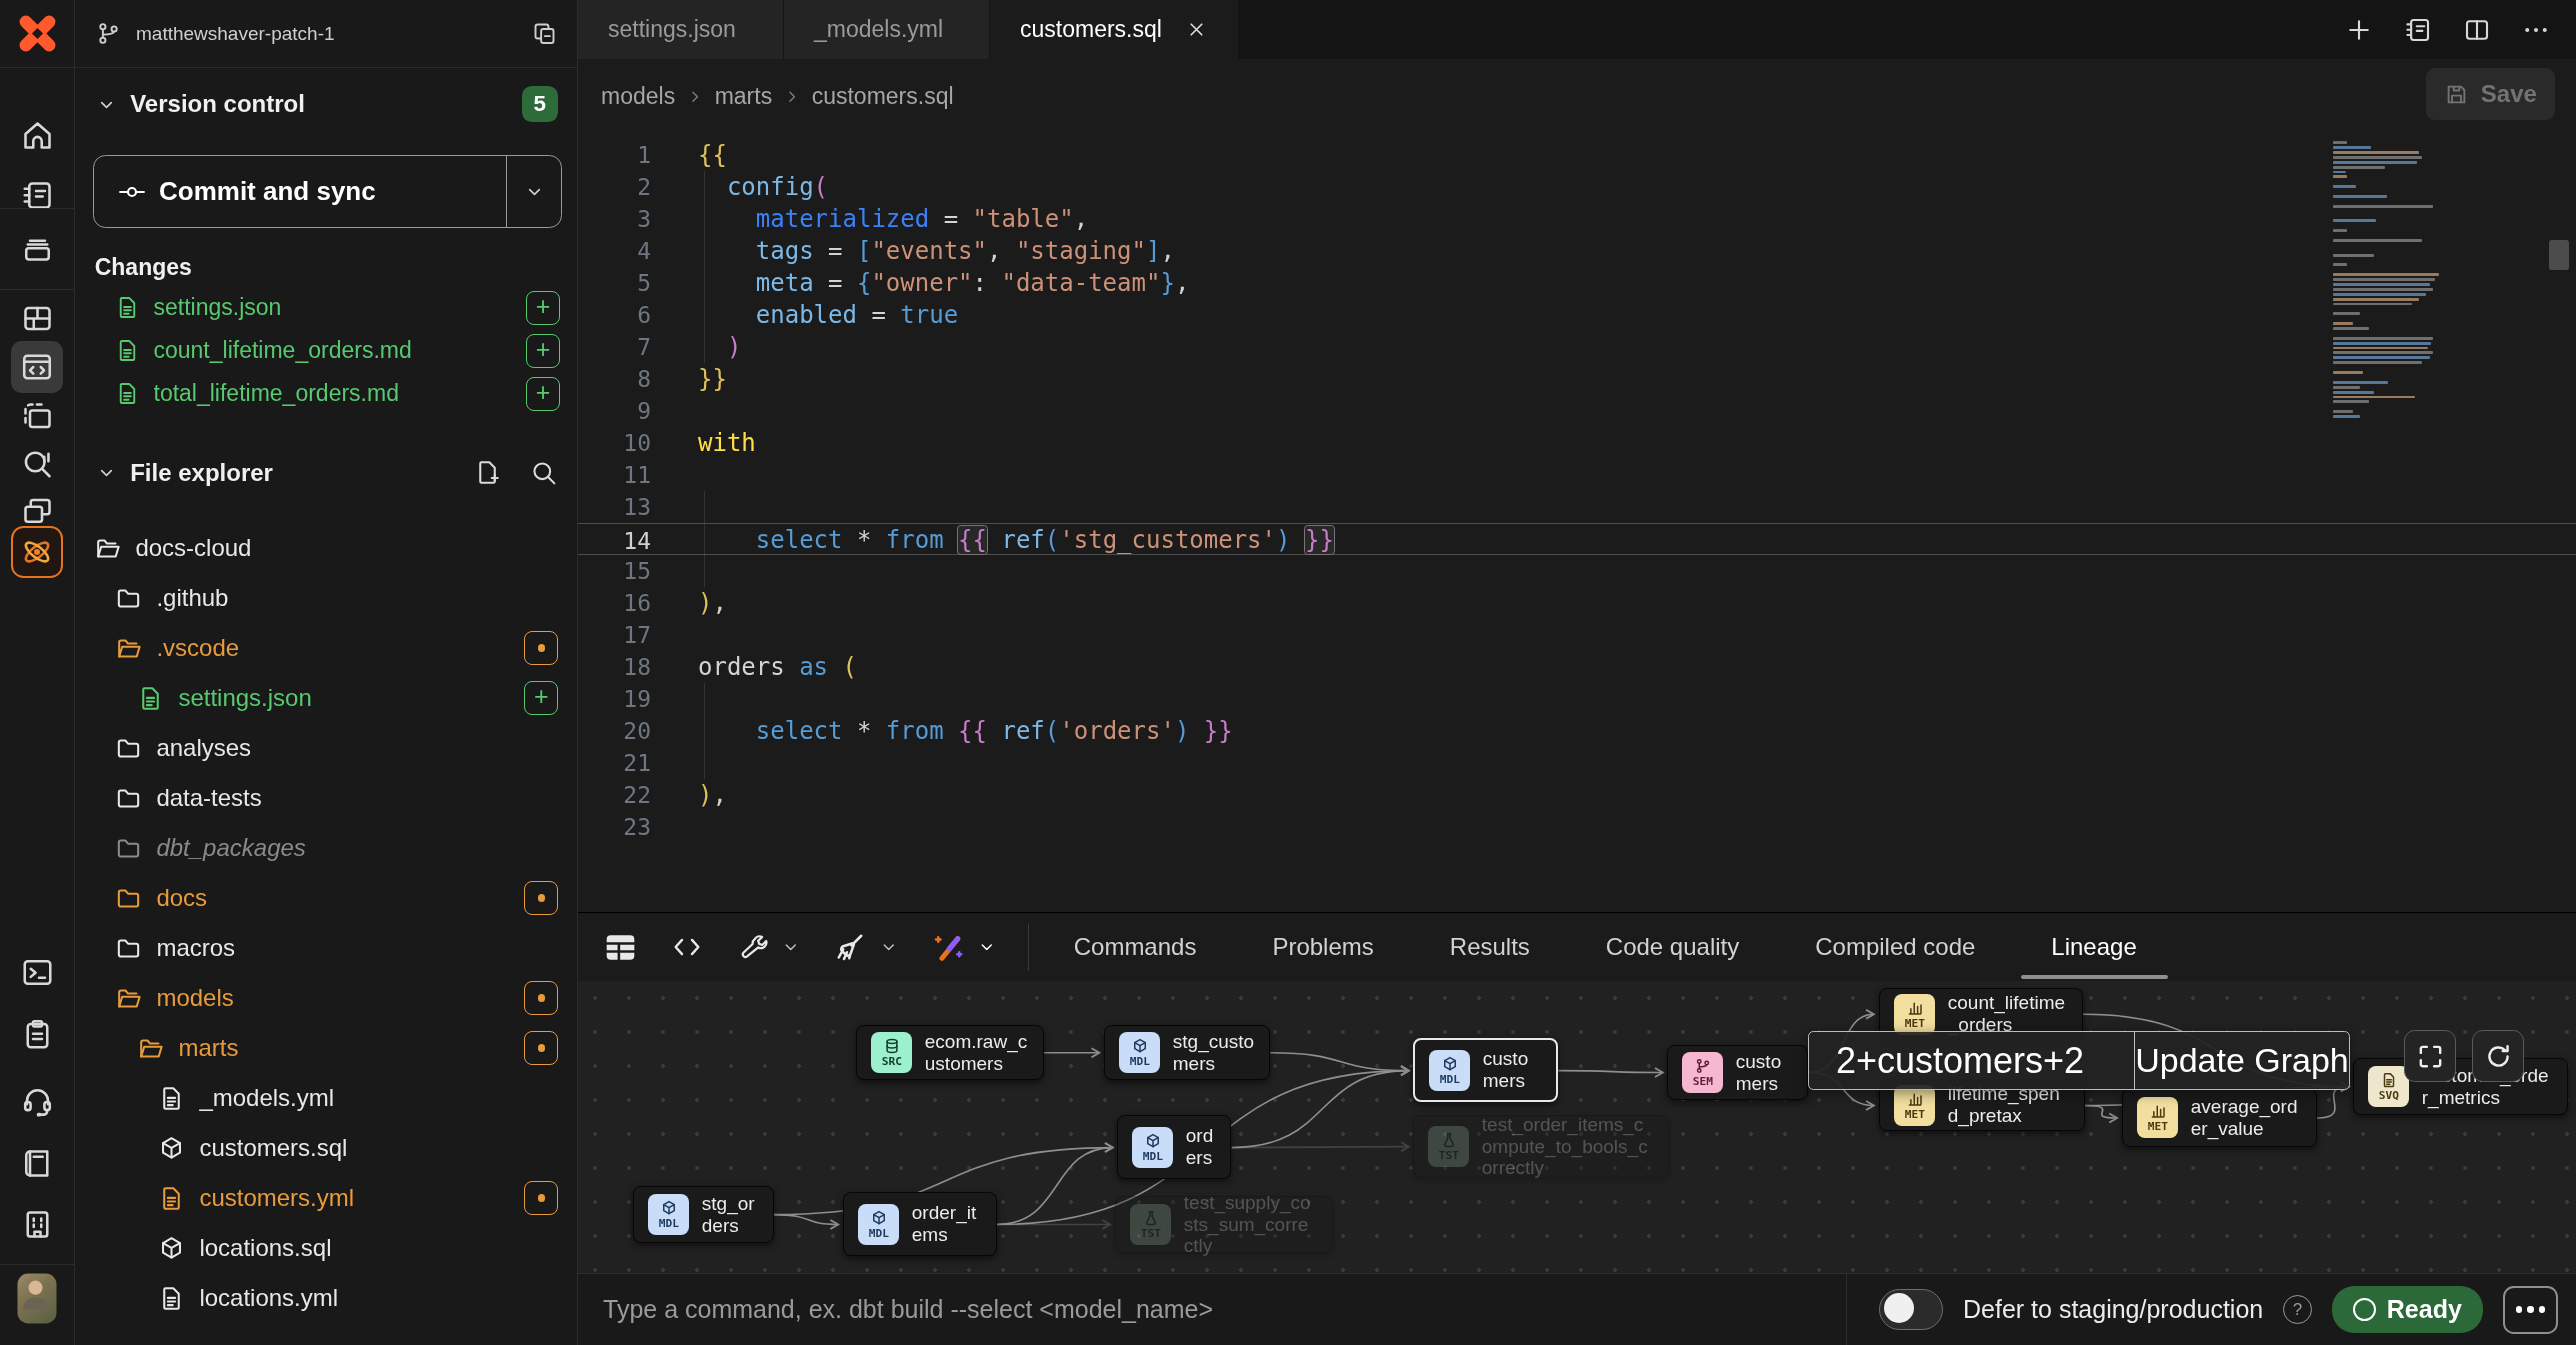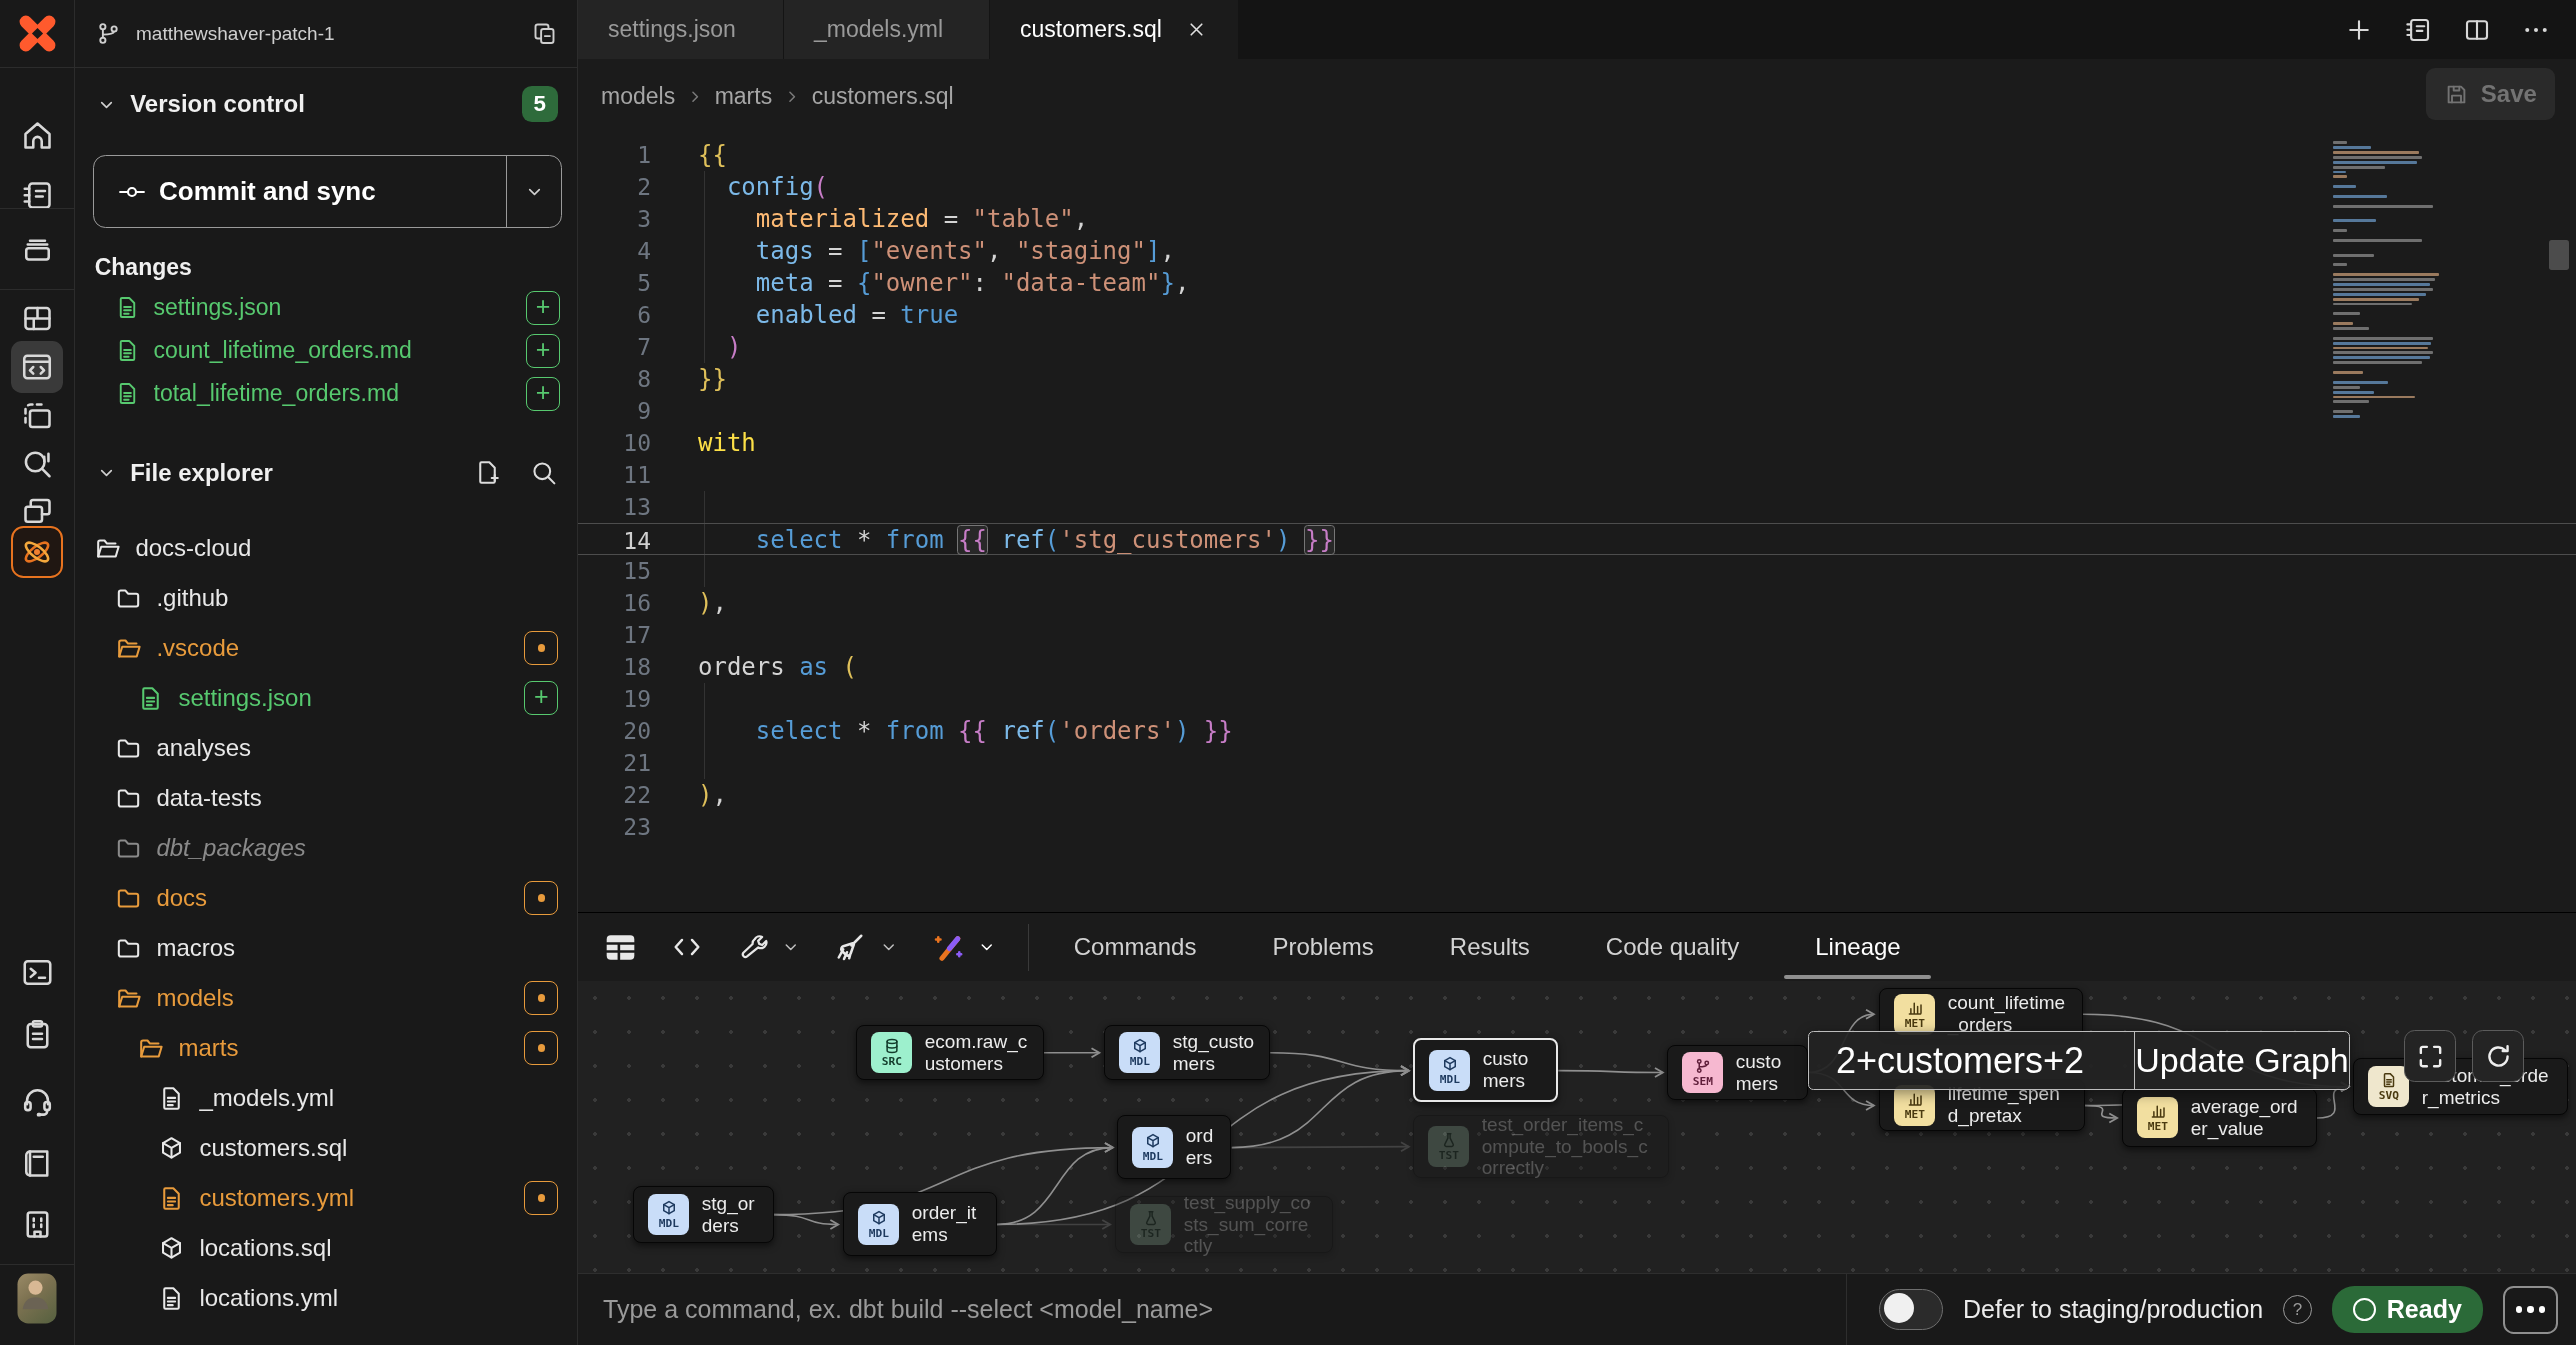--- a/index.html
+++ b/index.html
@@ -647,21 +647,21 @@
           <span class="code"><span class="tk-j" style="color:#dfc05a">{{</span></span>
         </div>
         <div class="cl">
           <i class="guide"></i>
           <span class="gut">2</span>
           <span class="code"><span class="tk-p" style="color:#d4d4d4">  </span><span class="tk-id" style="color:#7cb9e8">config</span><span class="tk-m" style="color:#c77dc7">(</span></span>
         </div>
         <div class="cl">
           <i class="guide"></i>
           <span class="gut">3</span>
-          <span class="code"><span class="tk-p" style="color:#d4d4d4">    </span><span class="tk-id" style="color:#fdba74">materialized</span><span class="tk-p" style="color:#d4d4d4"> = </span><span class="tk-s" style="color:#ce9178">"table"</span><span class="tk-p" style="color:#d4d4d4">,</span></span>
+          <span class="code"><span class="tk-p" style="color:#d4d4d4">    </span><span class="tk-id" style="color:#3b82f6">materialized</span><span class="tk-p" style="color:#d4d4d4"> = </span><span class="tk-s" style="color:#ce9178">"table"</span><span class="tk-p" style="color:#d4d4d4">,</span></span>
         </div>
         <div class="cl">
           <i class="guide"></i>
           <span class="gut">4</span>
           <span class="code"><span class="tk-p" style="color:#d4d4d4">    </span><span class="tk-id" style="color:#7cb9e8">tags</span><span class="tk-p" style="color:#d4d4d4"> = </span><span class="tk-k" style="color:#569cd6">[</span><span class="tk-s" style="color:#ce9178">"events"</span><span class="tk-p" style="color:#d4d4d4">, </span><span class="tk-s" style="color:#ce9178">"staging"</span><span class="tk-k" style="color:#569cd6">]</span><span class="tk-p" style="color:#d4d4d4">,</span></span>
         </div>
         <div class="cl">
           <i class="guide"></i>
           <span class="gut">5</span>
           <span class="code"><span class="tk-p" style="color:#d4d4d4">    </span><span class="tk-id" style="color:#7cb9e8">meta</span><span class="tk-p" style="color:#d4d4d4"> = </span><span class="tk-k" style="color:#569cd6">{</span><span class="tk-s" style="color:#ce9178">"owner"</span><span class="tk-p" style="color:#d4d4d4">: </span><span class="tk-s" style="color:#ce9178">"data-team"</span><span class="tk-k" style="color:#569cd6">}</span><span class="tk-p" style="color:#d4d4d4">,</span></span>
@@ -831,20 +831,21 @@
       <svg class="ic pchev" style="color:#fff;" viewBox="0 0 24 24" width="21.5" height="21.5">
           <use href="#i-chevdown"></use>
         </svg>
     </div>
     <div id="panel-div"></div>
     <div id="panel-tabs">
   <div class="ptab">Commands</div>
   <div class="ptab">Problems</div>
   <div class="ptab">Results</div>
   <div class="ptab">Code quality</div>
+  <div class="ptab">Compiled code</div>
   <div class="ptab active">Lineage</div>
       </div>
   </div>
 
   <div id="lineage" class="abs">
     <svg id="edges" width="1998" height="292" viewBox="0 0 2234 326">
       <defs>
           <marker id="arrow" viewBox="0 0 10 10" refX="8" refY="5" markerWidth="7" markerHeight="7" orient="auto-start-reverse">
             <path d="M1 1 8 5 1 9" fill="none" stroke="#8f8f8f" stroke-width="1.6"></path>
           </marker>

